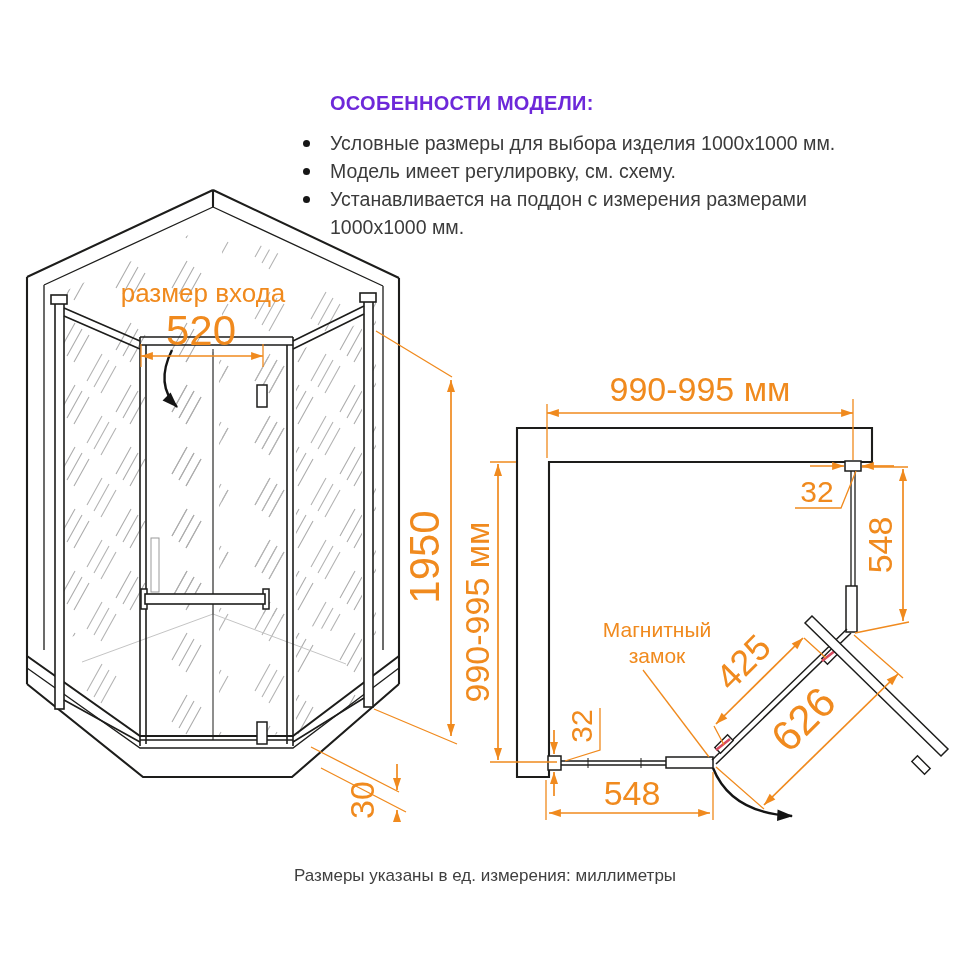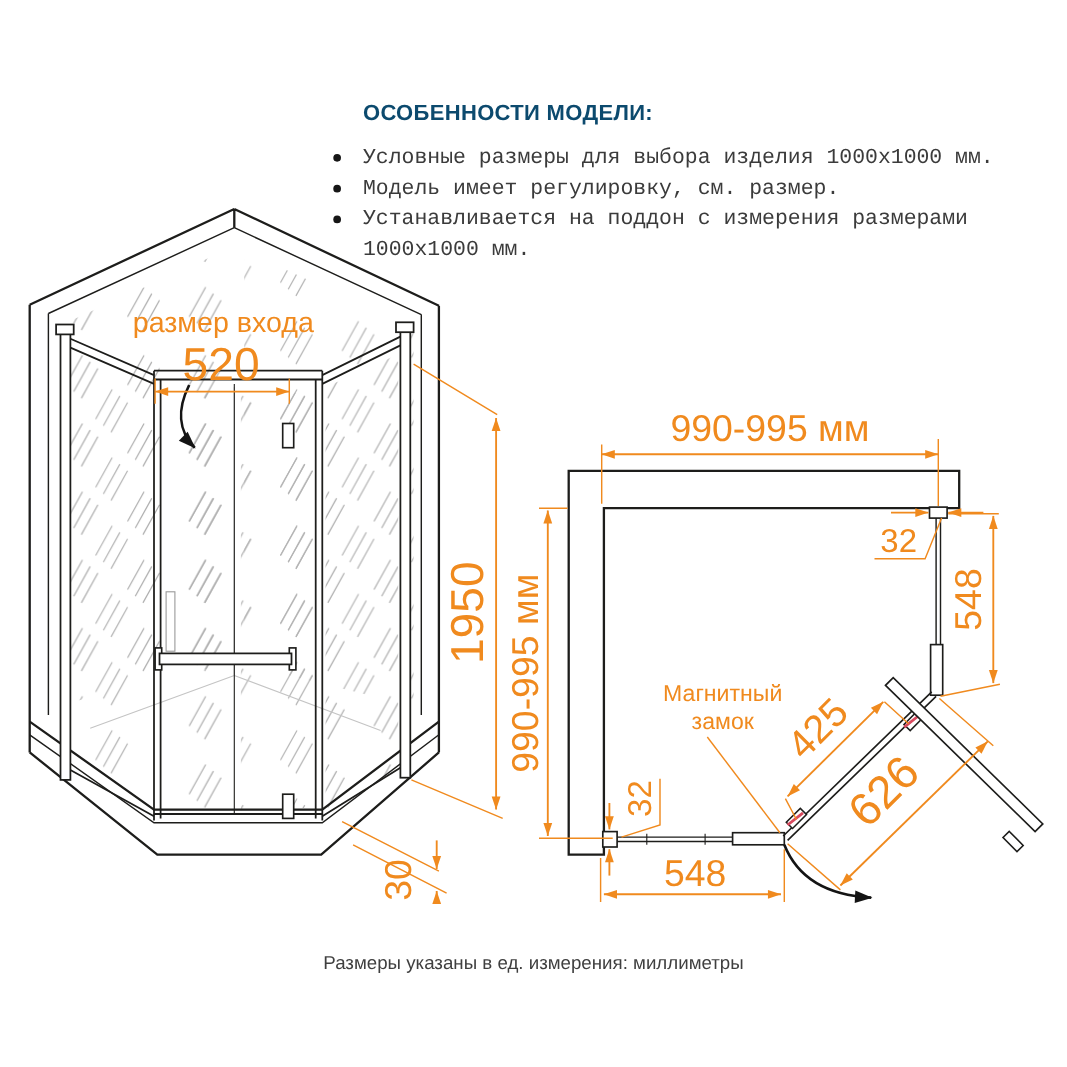--- a/index.html
+++ b/index.html
@@ -2,23 +2,23 @@
 <html><head>
 <meta charset="utf-8">
 <style>
   html,body{margin:0;padding:0;background:#ffffff;}
   #canvas{
     position:relative;width:970px;height:970px;background:#ffffff;overflow:hidden;
     font-family:"Liberation Sans",sans-serif;
   }
   .features{position:absolute;left:330px;top:92px;width:620px;}
   .features-title{
-    color:#0c4a6e;font-size:20px;font-weight:bold;letter-spacing:.3px;margin:0 0 14px 0;
-  }
-  .features-list{list-style:none;margin:0;padding:0;width:612px;margin-left:-36px;font-family:Liberation Mono, monospace;}
+    color:#6d28d9;font-size:20px;font-weight:bold;letter-spacing:.3px;margin:0 0 14px 0;
+  }
+  .features-list{list-style:none;margin:0;padding:0;width:612px;margin-left:-36px;}
   .features-list li{
     position:relative;padding-left:36px;color:#3b3b3b;font-size:19.5px;line-height:28px;
   }
   .bullet-dot{
     position:absolute;left:9px;top:11px;width:7px;height:7px;border-radius:50%;background:#161616;
   }
   .footer-note{
     position:absolute;left:0;top:850px;width:970px;text-align:center;
     color:#3f3f3f;font-size:17px;margin-top:16px;
   }
@@ -38,21 +38,21 @@
 </style>
 </head>
 <body>
 
 <div id="canvas">
 
   <div class="features">
     <div class="features-title">ОСОБЕННОСТИ МОДЕЛИ:</div>
     <ul class="features-list">
       <li><span class="bullet-dot"></span><span>Условные размеры для выбора изделия 1000x1000 мм.</span></li>
-      <li><span class="bullet-dot"></span><span>Модель имеет регулировку, см. размер.</span></li>
+      <li><span class="bullet-dot"></span><span>Модель имеет регулировку, см. схему.</span></li>
       <li><span class="bullet-dot"></span><span>Устанавливается на поддон с измерения размерами 1000x1000 мм.</span></li>
     </ul>
   </div>
 
   <svg width="970" height="970" viewBox="0 0 970 970" style="position:absolute;left:0;top:0;">
     <defs>
       <marker id="mA" viewBox="0 0 13 10" markerWidth="13" markerHeight="10" refX="12.4" refY="5" orient="auto-start-reverse" markerUnits="userSpaceOnUse">
         <path d="M0.5,1 L12.5,5 L0.5,9 Z" fill="#F08A1E"></path>
       </marker>
       <marker id="mB" viewBox="0 0 15 12" markerWidth="17" markerHeight="14" refX="13.5" refY="6" orient="auto-start-reverse" markerUnits="userSpaceOnUse">

